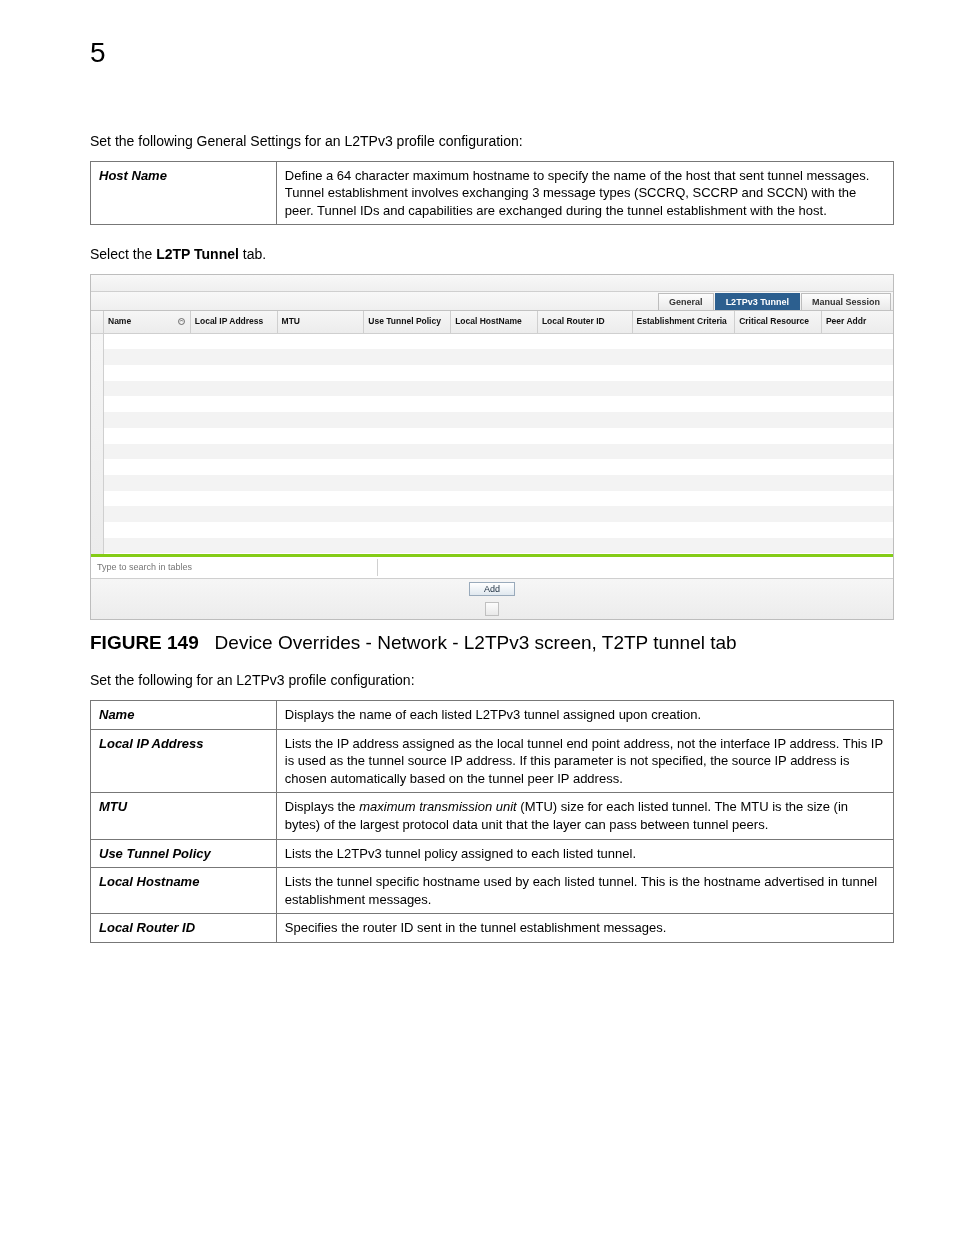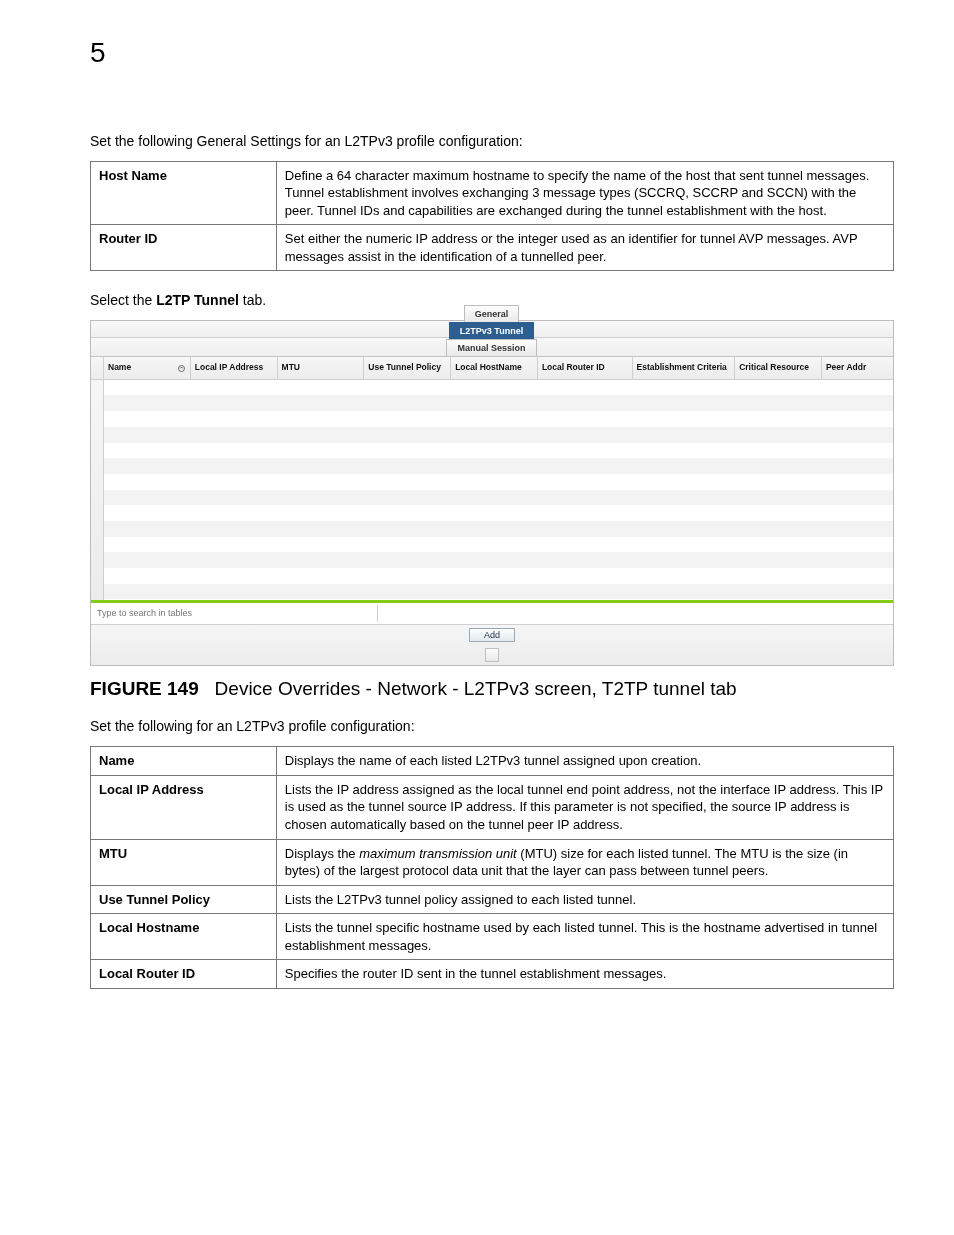--- a/index.html
+++ b/index.html
@@ -40,20 +40,21 @@
     font-size: 13px;
   }
   table.settings td {
     border: 1px solid #777;
     padding: 5px 8px;
     vertical-align: top;
   }
   table.settings td.label {
     width: 22%;
     font-weight: 700;
+    font-style: italic;
   }
   table.settings td.desc {
     width: 78%;
     font-weight: 400;
   }
   .fig-caption {
     margin: 10px 0 16px 0;
     font-size: 19px;
   }
   
@@ -72,21 +73,20 @@
     justify-content: flex-end;
     gap: 0;
     padding: 0 2px 0 0;
     border-bottom: 1px solid #c2c2c2;
     background: linear-gradient(#f8f8f8,#efefef);
     font-size: 9px;
     font-weight: 700;
     color: #333;
     height: 18px;
     align-items: center;
-    flex-direction: column;
   }
   .grid-tab {
     padding: 2px 10px;
     border: 1px solid #bdbdbd;
     border-bottom: none;
     background: linear-gradient(#fdfdfd,#e9e9e9);
     margin-left: 1px;
   }
   .grid-tab.active {
     background: #2c5f8f;
@@ -200,24 +200,20 @@
   <div class="chap-num">5</div>
 
   <p class="intro body-block">Set the following General Settings for an L2TPv3 profile configuration:</p>
 
   <table class="settings">
     <tbody>
         <tr>
       <td class="label">Host Name</td>
       <td class="desc">Define a 64 character maximum hostname to specify the name of the host that sent tunnel messages. Tunnel establishment involves exchanging 3 message types (SCCRQ, SCCRP and SCCN) with the peer. Tunnel IDs and capabilities are exchanged during the tunnel establishment with the host.</td>
     </tr>
-    <tr>
-      <td class="label">Router ID</td>
-      <td class="desc">Set either the numeric IP address or the integer used as an identifier for tunnel AVP messages. AVP messages assist in the identification of a tunnelled peer.</td>
-    </tr>
   </tbody>
     </table>
 
   <p class="intro body-block">
     <span>Select the </span><span class="bold">L2TP Tunnel</span><span> tab.</span>
   </p>
 
   <div class="grid-shot body-block">
     <div class="grid-top"></div>
     <div class="grid-tabs">

